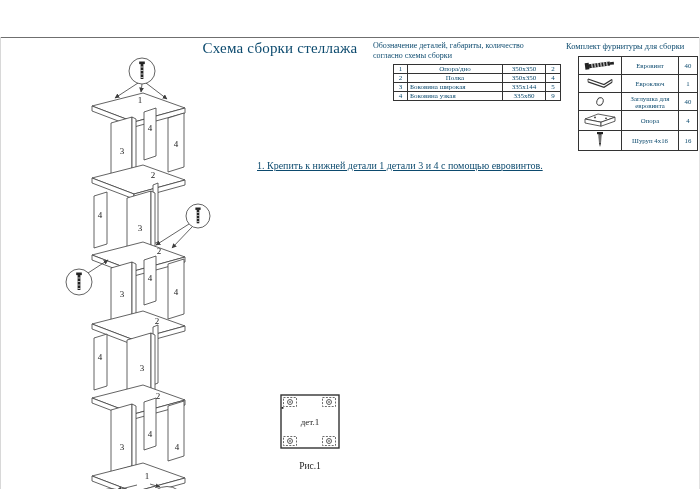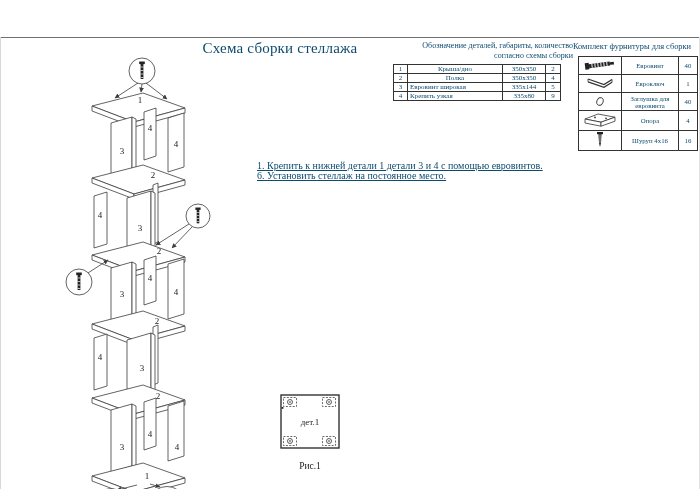--- a/index.html
+++ b/index.html
@@ -11,37 +11,37 @@
   .edge.top{top:2px;left:0;width:700px;height:1px;background:#6f6f6f;}
   .edge.bottom{top:482px;left:6px;width:689px;height:2.5px;background:#9a9a9a;}
   .edge.left{top:2px;left:0;width:1px;height:482px;background:#d8d8d8;}
   .edge.right{top:2px;left:699px;width:1px;height:482px;background:#e2e2e2;}
 
   .doc-title{
     position:absolute;left:170px;top:5px;width:220px;text-align:center;
     font-size:15px;letter-spacing:.2px;
   }
   .parts-header{
-    position:absolute;left:373px;top:6px;width:200px;text-align:right;
+    position:absolute;left:373px;top:6px;width:200px;text-align:left;
     font-size:8px;line-height:10px;
   }
   table{border-collapse:collapse;}
   td{border:1px solid #333;padding:0;vertical-align:middle;}
 
   .parts-table{position:absolute;left:393px;top:29px;font-size:7px;}
   .parts-table td{height:8px;text-align:center;line-height:8px;}
   .parts-table .c-num{width:13px;}
   .parts-table .c-name{width:92px;}
   .parts-table .c-size{width:42px;}
   .parts-table .c-qty{width:14px;}
   .parts-table tr:nth-child(3) .c-name,
   .parts-table tr:nth-child(4) .c-name{text-align:left;padding-left:2px;}
 
   .hw-header{
-    position:absolute;left:566px;top:7px;width:132px;text-align:center;
+    position:absolute;left:566px;top:7px;width:132px;text-align:left;
     font-size:8.4px;
   }
   .hw-table{position:absolute;left:578px;top:21px;font-size:6.8px;}
   .hw-table td{height:17px;text-align:center;line-height:7.2px;}
   .hw-table .c-icon{width:42px;}
   .hw-table .c-name{width:54px;padding:0 1px;}
   .hw-table .c-qty{width:18px;}
 
   .instructions{
     position:absolute;left:257px;top:126px;width:404px;
@@ -63,39 +63,39 @@
 
   <div class="parts-header">
     <div>Обозначение деталей, габариты, количество</div>
     <div>согласно схемы сборки</div>
   </div>
 
   <table class="parts-table">
     <tbody>
         <tr>
       <td class="c-num">1</td>
-      <td class="c-name">Крыша/дно</td>
+      <td class="c-name">Опора/дно</td>
       <td class="c-size">350x350</td>
       <td class="c-qty">2</td>
     </tr>
     <tr>
       <td class="c-num">2</td>
       <td class="c-name">Полка</td>
       <td class="c-size">350x350</td>
       <td class="c-qty">4</td>
     </tr>
     <tr>
       <td class="c-num">3</td>
-      <td class="c-name">Евровинт широкая</td>
+      <td class="c-name">Боковина широкая</td>
       <td class="c-size">335x144</td>
       <td class="c-qty">5</td>
     </tr>
     <tr>
       <td class="c-num">4</td>
-      <td class="c-name">Крепить узкая</td>
+      <td class="c-name">Боковина узкая</td>
       <td class="c-size">335x80</td>
       <td class="c-qty">9</td>
     </tr>
   </tbody>
     </table>
 
   <div class="hw-header">Комплект фурнитуры для сборки</div>
 
   <table class="hw-table">
     <tbody>
@@ -155,21 +155,20 @@
         </svg>
       </td>
       <td class="c-name">Шуруп 4x16</td>
       <td class="c-qty">16</td>
     </tr>
   </tbody>
     </table>
 
   <div class="instructions">
     <div>1. Крепить к нижней детали 1 детали 3 и 4 с помощью евровинтов.</div>
-    <div>6. Установить стеллаж на постоянное место.</div>
   </div>
 
   <svg class="diagram-svg" width="700" height="489" viewBox="0 0 700 489" font-family="Liberation Serif, serif">
     <defs>
       <marker id="arr" markerWidth="7" markerHeight="7" refX="5.5" refY="3" orient="auto">
         <path d="M0,0 L6,3 L0,6 Z" fill="#3c3c3c"></path>
       </marker>
     </defs>
 
     <g stroke="#3c3c3c" stroke-width="0.8" fill="#ffffff">

